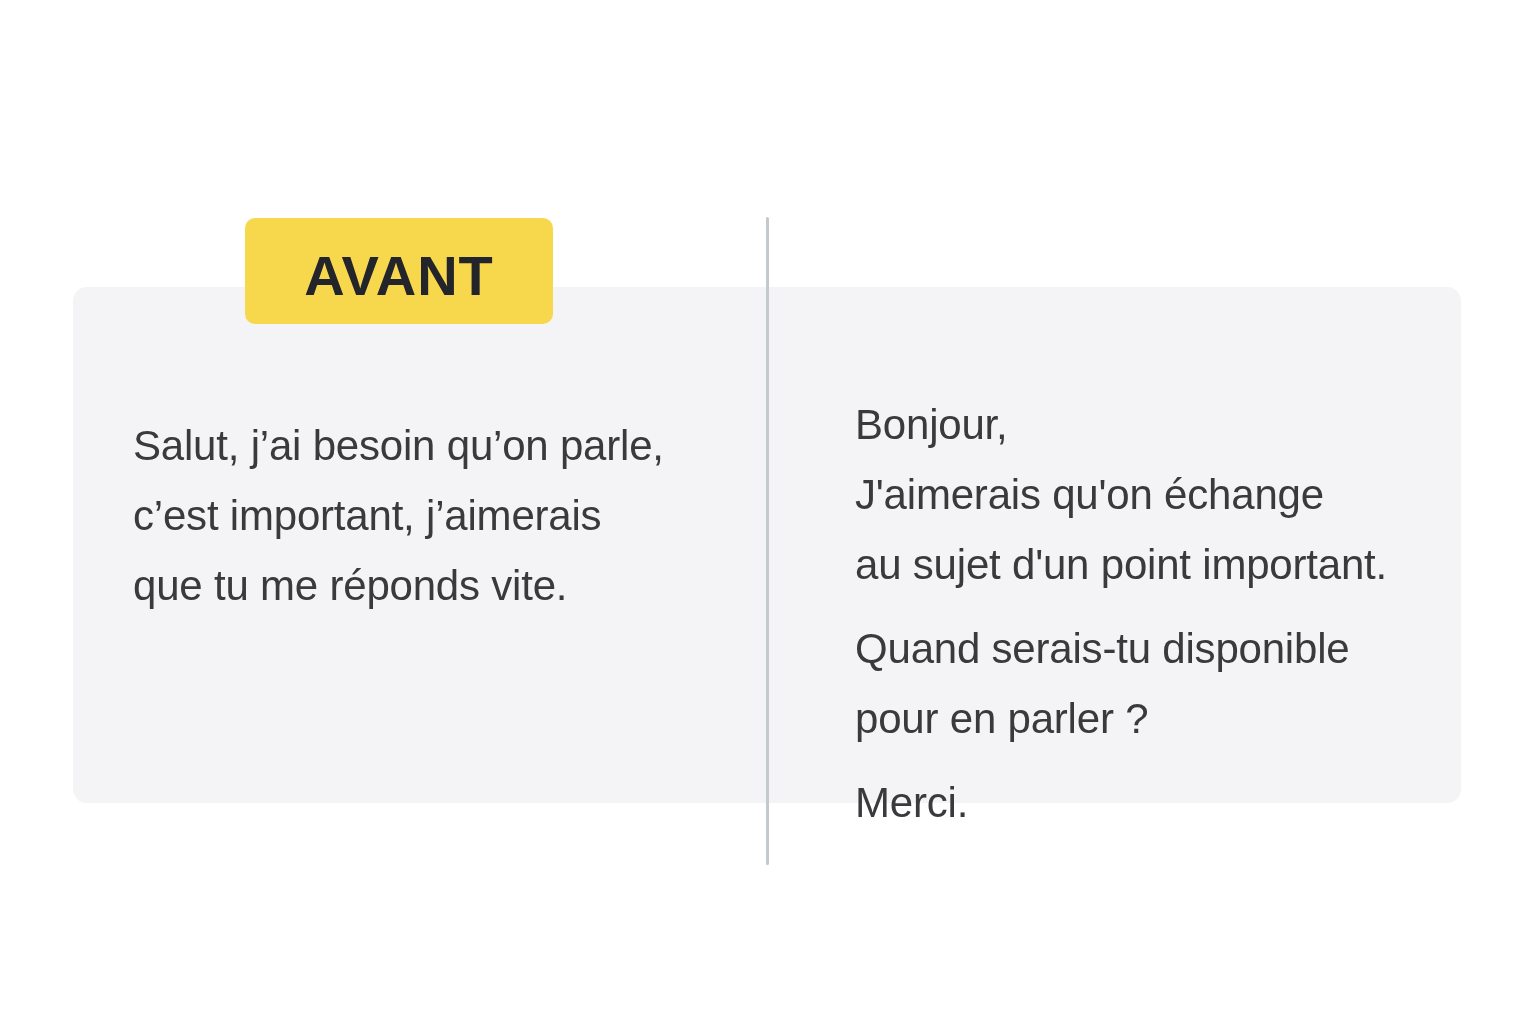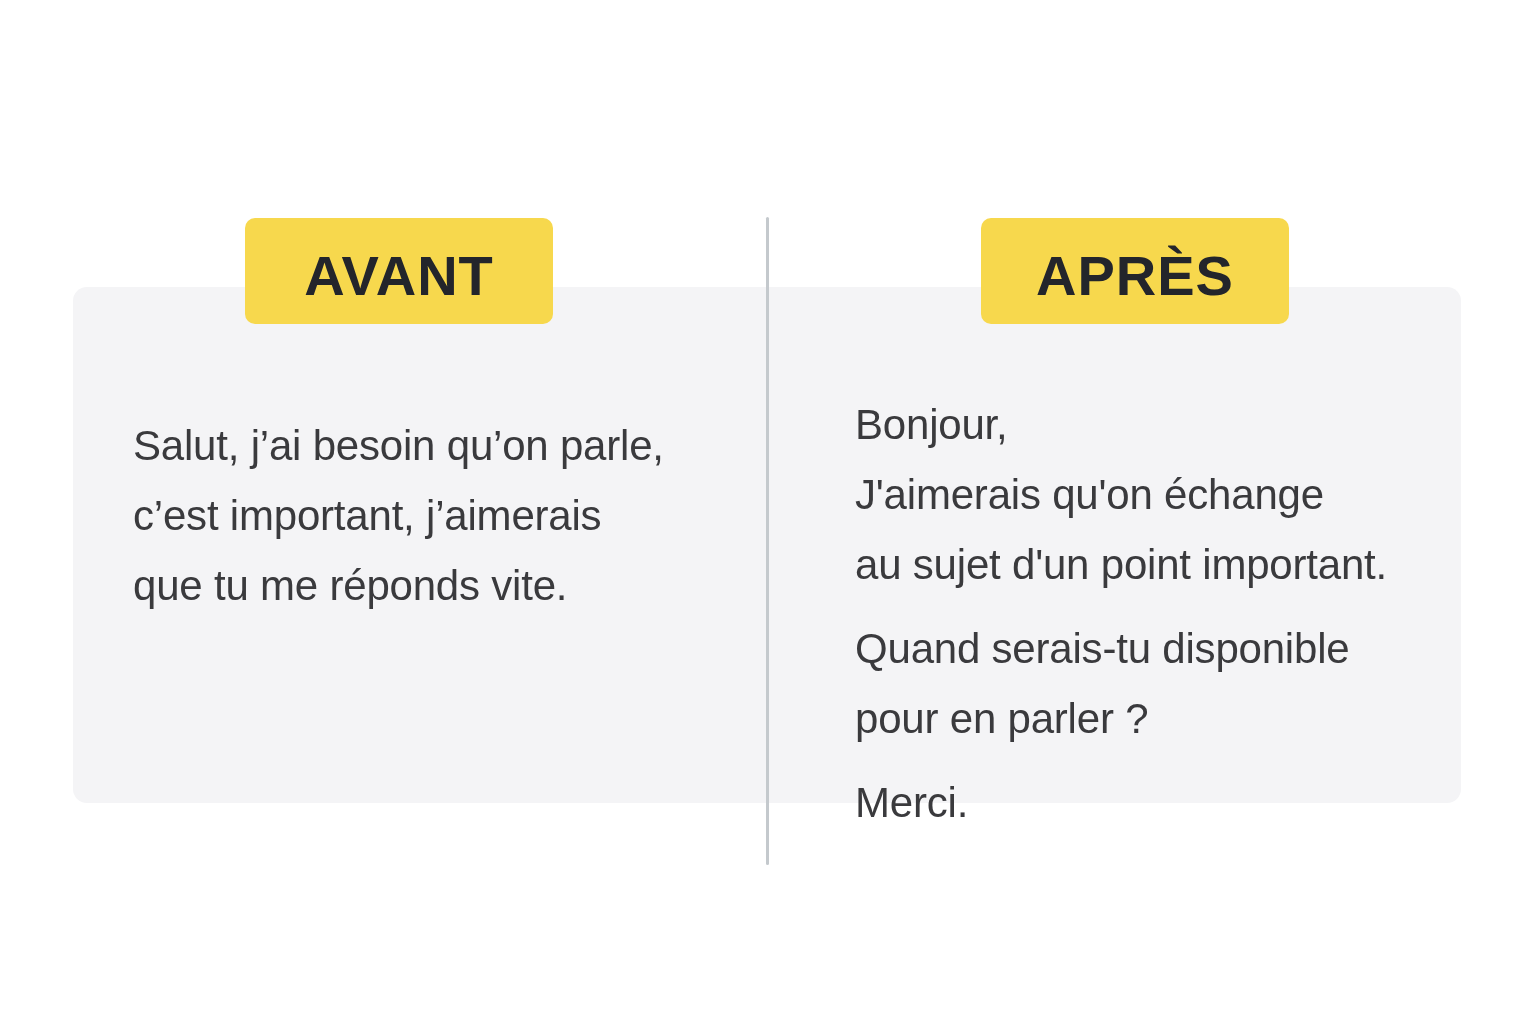--- a/index.html
+++ b/index.html
@@ -70,23 +70,20 @@
 <div class="canvas">
 
   <div class="card"></div>
 
   <div class="divider"></div>
 
   <div class="badge badge-before">
     <span>AVANT</span>
   </div>
 
-  <div class="badge badge-after">
-    <span>APRÈS</span>
-  </div>
 
   <div class="text-block after-text">
     <div class="para">
       <div>Bonjour,</div>
       <div>J'aimerais qu'on échange</div>
       <div>au sujet d'un point important.</div>
     </div>
     <div class="para">
       <div>Quand serais-tu disponible</div>
       <div>pour en parler ?</div>

